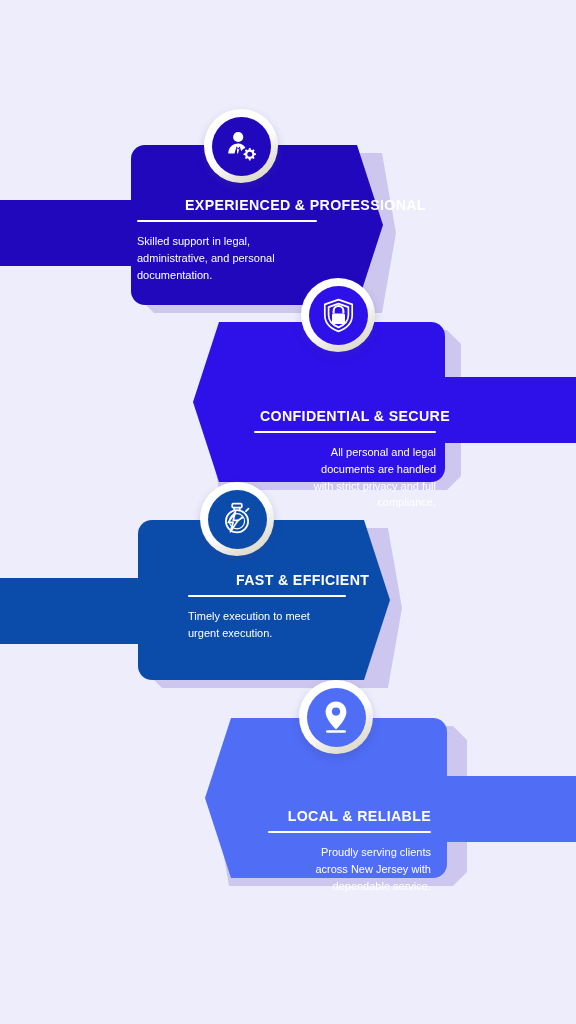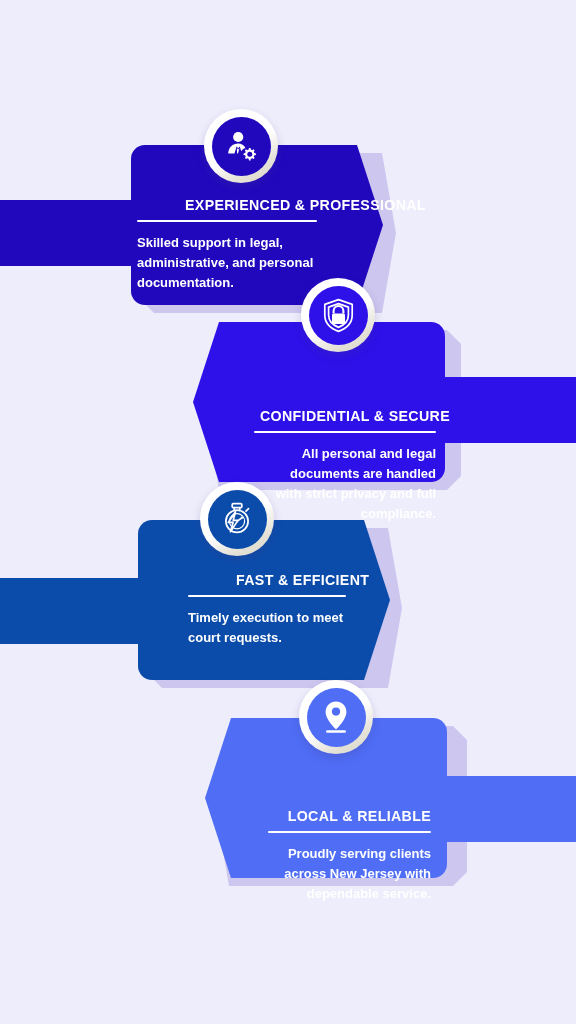--- a/index.html
+++ b/index.html
@@ -53,23 +53,23 @@
     padding-left:48px;
   }
   .rule {
     height:2px;
     background:#ffffff;
     margin-top:7px;
     margin-bottom:11px;
     border-radius:1px;
   }
   .card-desc {
-    font-size:13px;
+    font-size:11px;
     line-height:1.52;
-    font-weight:700;
+    font-weight:400;
   }
   .align-left  { text-align:left; }
   .align-right { text-align:right;margin-top:40px; }
 
   
   .badge {
     position:absolute;
     width:74px; height:74px;
     border-radius:50%;
     background:linear-gradient(150deg,#ffffff 0%,#ffffff 52%,#e4e1d6 78%,#d8d4c6 100%);
@@ -176,21 +176,21 @@
 
     <svg class="body-shape" style="left:138px;top:0;" width="252" height="160" viewBox="0 0 252 160">
       <path d="M14,0 H226 L252,80 L226,160 H14 A14,14 0 0 1 0,146 V14 A14,14 0 0 1 14,0 Z" fill="#0b4cab"></path>
     </svg>
 
     <div class="content align-left" style="left:180px;top:52px;width:210px;margin-left:8px;">
       <div class="card-title">FAST &amp; EFFICIENT</div>
       <div class="rule" style="width:158px;"></div>
       <div class="card-desc">
         <div>Timely execution to meet</div>
-        <div>court requests.</div>
+        <div>urgent execution.</div>
       </div>
     </div>
 
     <div class="badge" style="left:200px;top:-38px;">
       <div class="badge-inner" style="background:#0b4cab;">
         <span>
           <svg width="34" height="34" viewBox="0 0 34 34" fill="none" stroke="#fff" stroke-width="1.7" stroke-linecap="round" stroke-linejoin="round">
             <rect x="12.2" y="1.6" width="9.6" height="4.0" rx="1.1"></rect>
             <path d="M14.2,5.6 V7.8 M19.8,5.6 V7.8"></path>
             <path d="M26.0,9.2 l2.5,-2.5"></path>

